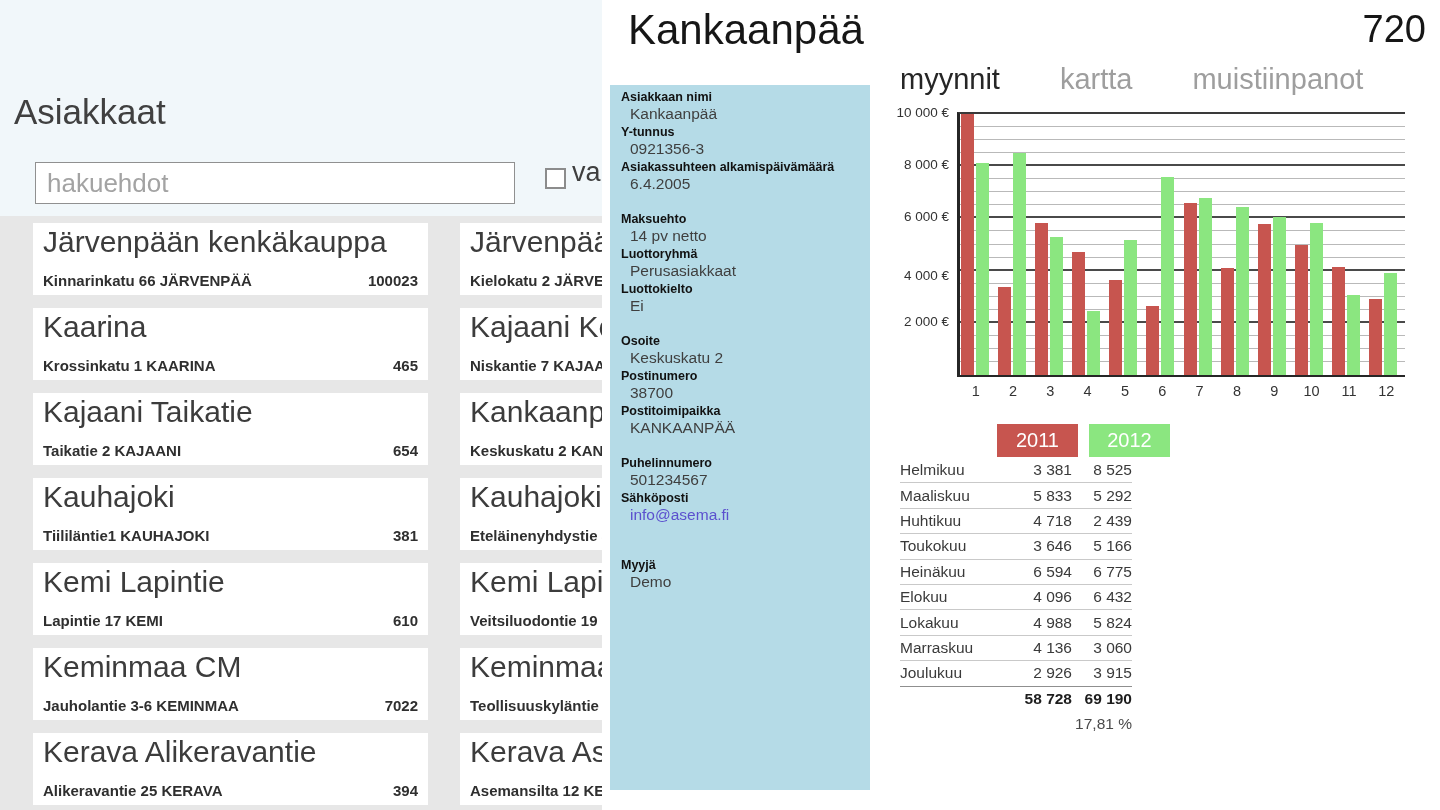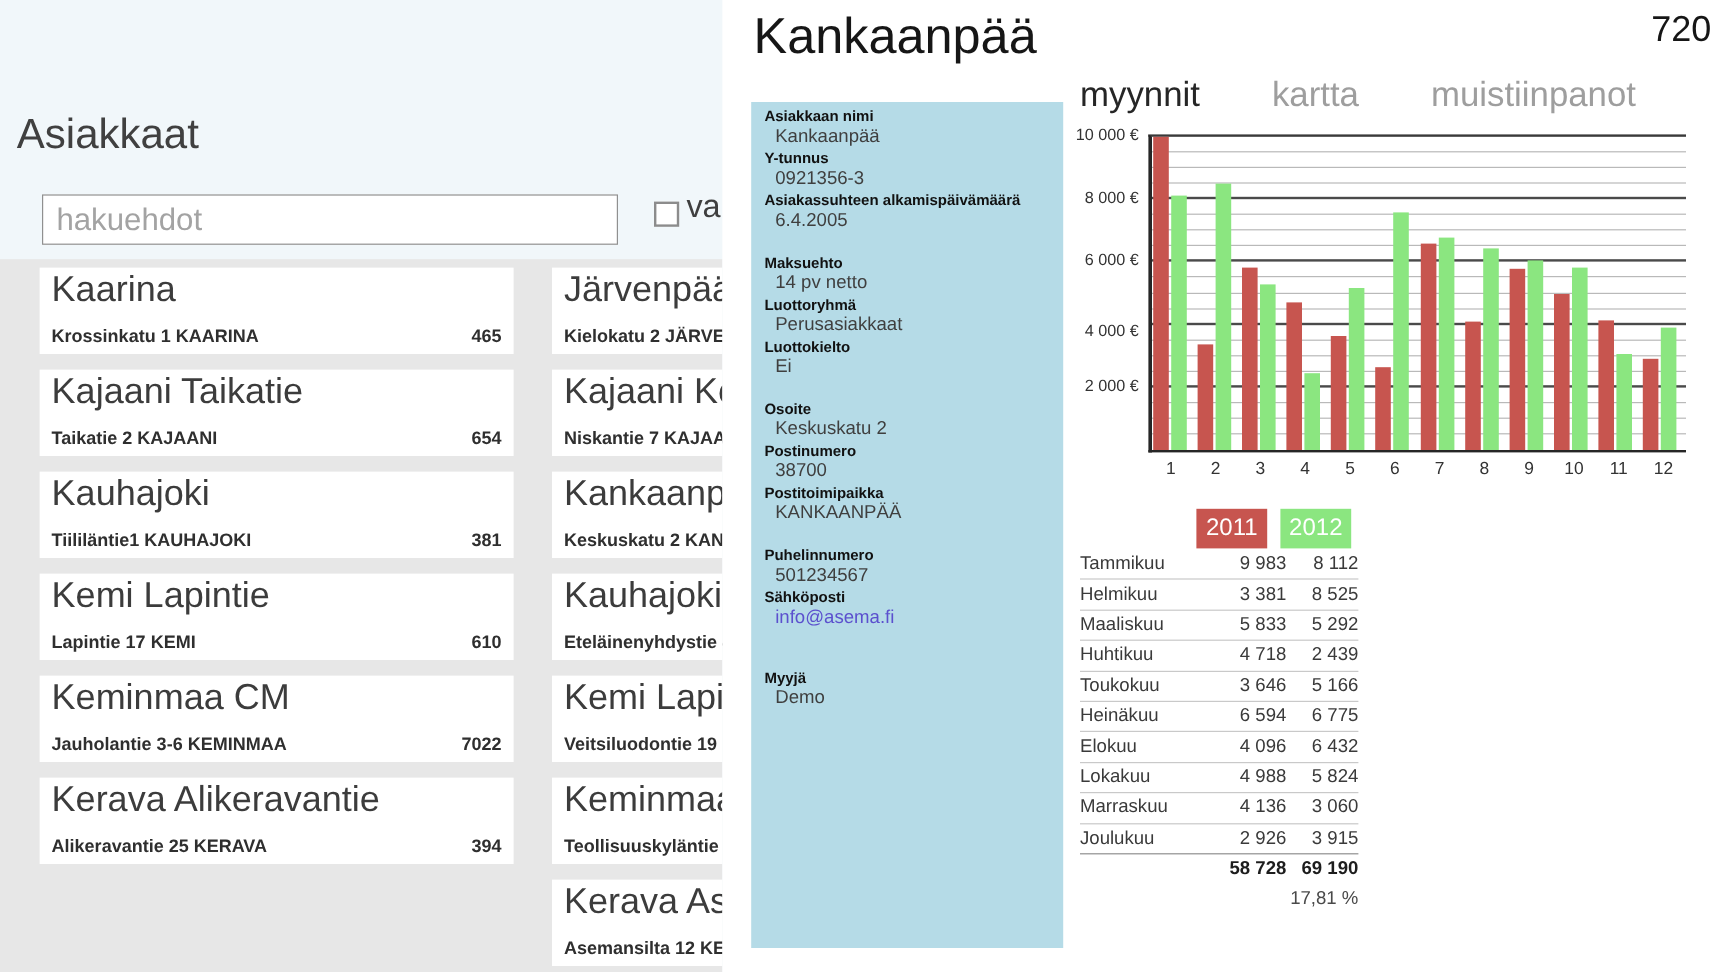--- a/index.html
+++ b/index.html
@@ -18,23 +18,23 @@
   .col{position:absolute;top:7px;width:395px;}
   .col1{left:33px;} .col2{left:460px;}
   .card{position:relative;height:72px;margin-bottom:13px;background:#fff;}
   .card-name{padding:2px 10px 0;font-size:30px;font-weight:300;color:#3c3c3c;white-space:nowrap;overflow:hidden;}
   .card-bottom{position:absolute;left:10px;right:10px;bottom:6px;display:flex;justify-content:space-between;
         font-size:15px;font-weight:700;color:#2f2f2f;white-space:nowrap;}
 
   
   .overlay{position:absolute;left:602px;top:0;width:838px;height:810px;background:#fff;}
   .detail-title{position:absolute;left:26px;top:6px;font-size:42px;font-weight:300;color:#161616;}
-  .detail-count{position:absolute;right:14px;top:8px;font-size:30px;font-weight:300;color:#161616;}
-
-  .info{position:absolute;left:24px;top:85px;width:238px;height:697px;background:#B5DBE7;padding:4px 11px;}
+  .detail-count{position:absolute;right:14px;top:8px;font-size:38px;font-weight:300;color:#161616;}
+
+  .info{position:absolute;left:8px;top:85px;width:238px;height:697px;background:#B5DBE7;padding:4px 11px;}
   .fgroup{margin-bottom:19px;}
   .fgroup.last{margin-top:34px;}
   .field{margin-bottom:2px;}
   .flabel{font-size:12.5px;font-weight:700;color:#111;line-height:16px;}
   .fvalue{font-size:15.5px;color:#3f3f3f;padding-left:9px;line-height:17px;}
   .fvalue.link{color:#5B50CE;cursor:pointer;}
 
   .tabs{position:absolute;left:298px;top:63px;display:flex;gap:60px;}
   .tab{font-size:29px;font-weight:300;color:#9e9e9e;cursor:pointer;}
   .tab.active{color:#262626;}
@@ -44,21 +44,21 @@
   .gline{position:absolute;left:0;right:0;height:1px;background:#b9b9b9;}
   .gline.major{height:2px;background:#4a4a4a;}
   .bgroup{position:absolute;bottom:0;display:flex;align-items:flex-end;gap:2px;padding-left:1px;height:100%;}
   .bar{width:13px;}
   .ylabels{position:absolute;left:255px;top:0;width:92px;height:400px;}
   .ylab{position:absolute;right:0;font-size:13.5px;color:#333;white-space:nowrap;}
   .xlabels{position:absolute;left:355px;top:383px;width:448px;display:flex;}
   .xlab{text-align:center;font-size:14.5px;color:#333;}
 
   .legend{position:absolute;left:395px;top:424px;display:flex;gap:11px;}
-  .lgbox{width:59px;height:33px;display:flex;align-items:center;justify-content:center;
+  .lgbox{width:81px;height:33px;display:flex;align-items:center;justify-content:center;
          font-size:20px;font-weight:300;color:#fff;}
 
   .sales{position:absolute;left:298px;top:458px;width:232px;font-size:15.5px;color:#3a3a3a;}
   .srow{display:flex;height:24.4px;align-items:center;border-bottom:1px solid #c9c9c9;}
   .srow.lastrow{border-bottom:1px solid #8f8f8f;}
   .sm{width:112px;} .s1{width:60px;text-align:right;} .s2{width:60px;text-align:right;}
   .stot{display:flex;height:25px;align-items:center;font-weight:700;color:#1d1d1d;}
   .sgrow{text-align:right;color:#4a4a4a;height:24px;line-height:24px;}
 </style>
 </head>
@@ -66,20 +66,27 @@
 
 <div class="screen">
 
   <div class="page-title">Asiakkaat</div>
   <input class="search-input" type="text" placeholder="hakuehdot" style="">
   <div class="chk-box"></div>
   <div class="chk-label">va</div>
 
   <div class="list">
     <div class="col col1" id="col1">
+        <div class="card">
+          <div class="card-name">Järvenpään kenkäkauppa</div>
+          <div class="card-bottom">
+            <span>Kinnarinkatu 66 JÄRVENPÄÄ</span>
+            <span>100023</span>
+          </div>
+        </div>
         <div class="card">
           <div class="card-name">Kaarina</div>
           <div class="card-bottom">
             <span>Krossinkatu 1 KAARINA</span>
             <span>465</span>
           </div>
         </div>
         <div class="card">
           <div class="card-name">Kajaani Taikatie</div>
           <div class="card-bottom">
@@ -330,25 +337,20 @@
         <div class="xlab" style="width: 37.3333px;">11</div>
         <div class="xlab" style="width: 37.3333px;">12</div>
       </div>
 
     <div class="legend" id="legend">
         <div class="lgbox" style="background: rgb(199, 85, 79);">2011</div>
         <div class="lgbox" style="background: rgb(139, 230, 128);">2012</div>
       </div>
     <div class="sales" id="sales">
         <div class="srow">
-          <div class="sm">Tammikuu</div>
-          <div class="s1">9 983</div>
-          <div class="s2">8 112</div>
-        </div>
-        <div class="srow">
           <div class="sm">Helmikuu</div>
           <div class="s1">3 381</div>
           <div class="s2">8 525</div>
         </div>
         <div class="srow">
           <div class="sm">Maaliskuu</div>
           <div class="s1">5 833</div>
           <div class="s2">5 292</div>
         </div>
         <div class="srow">

